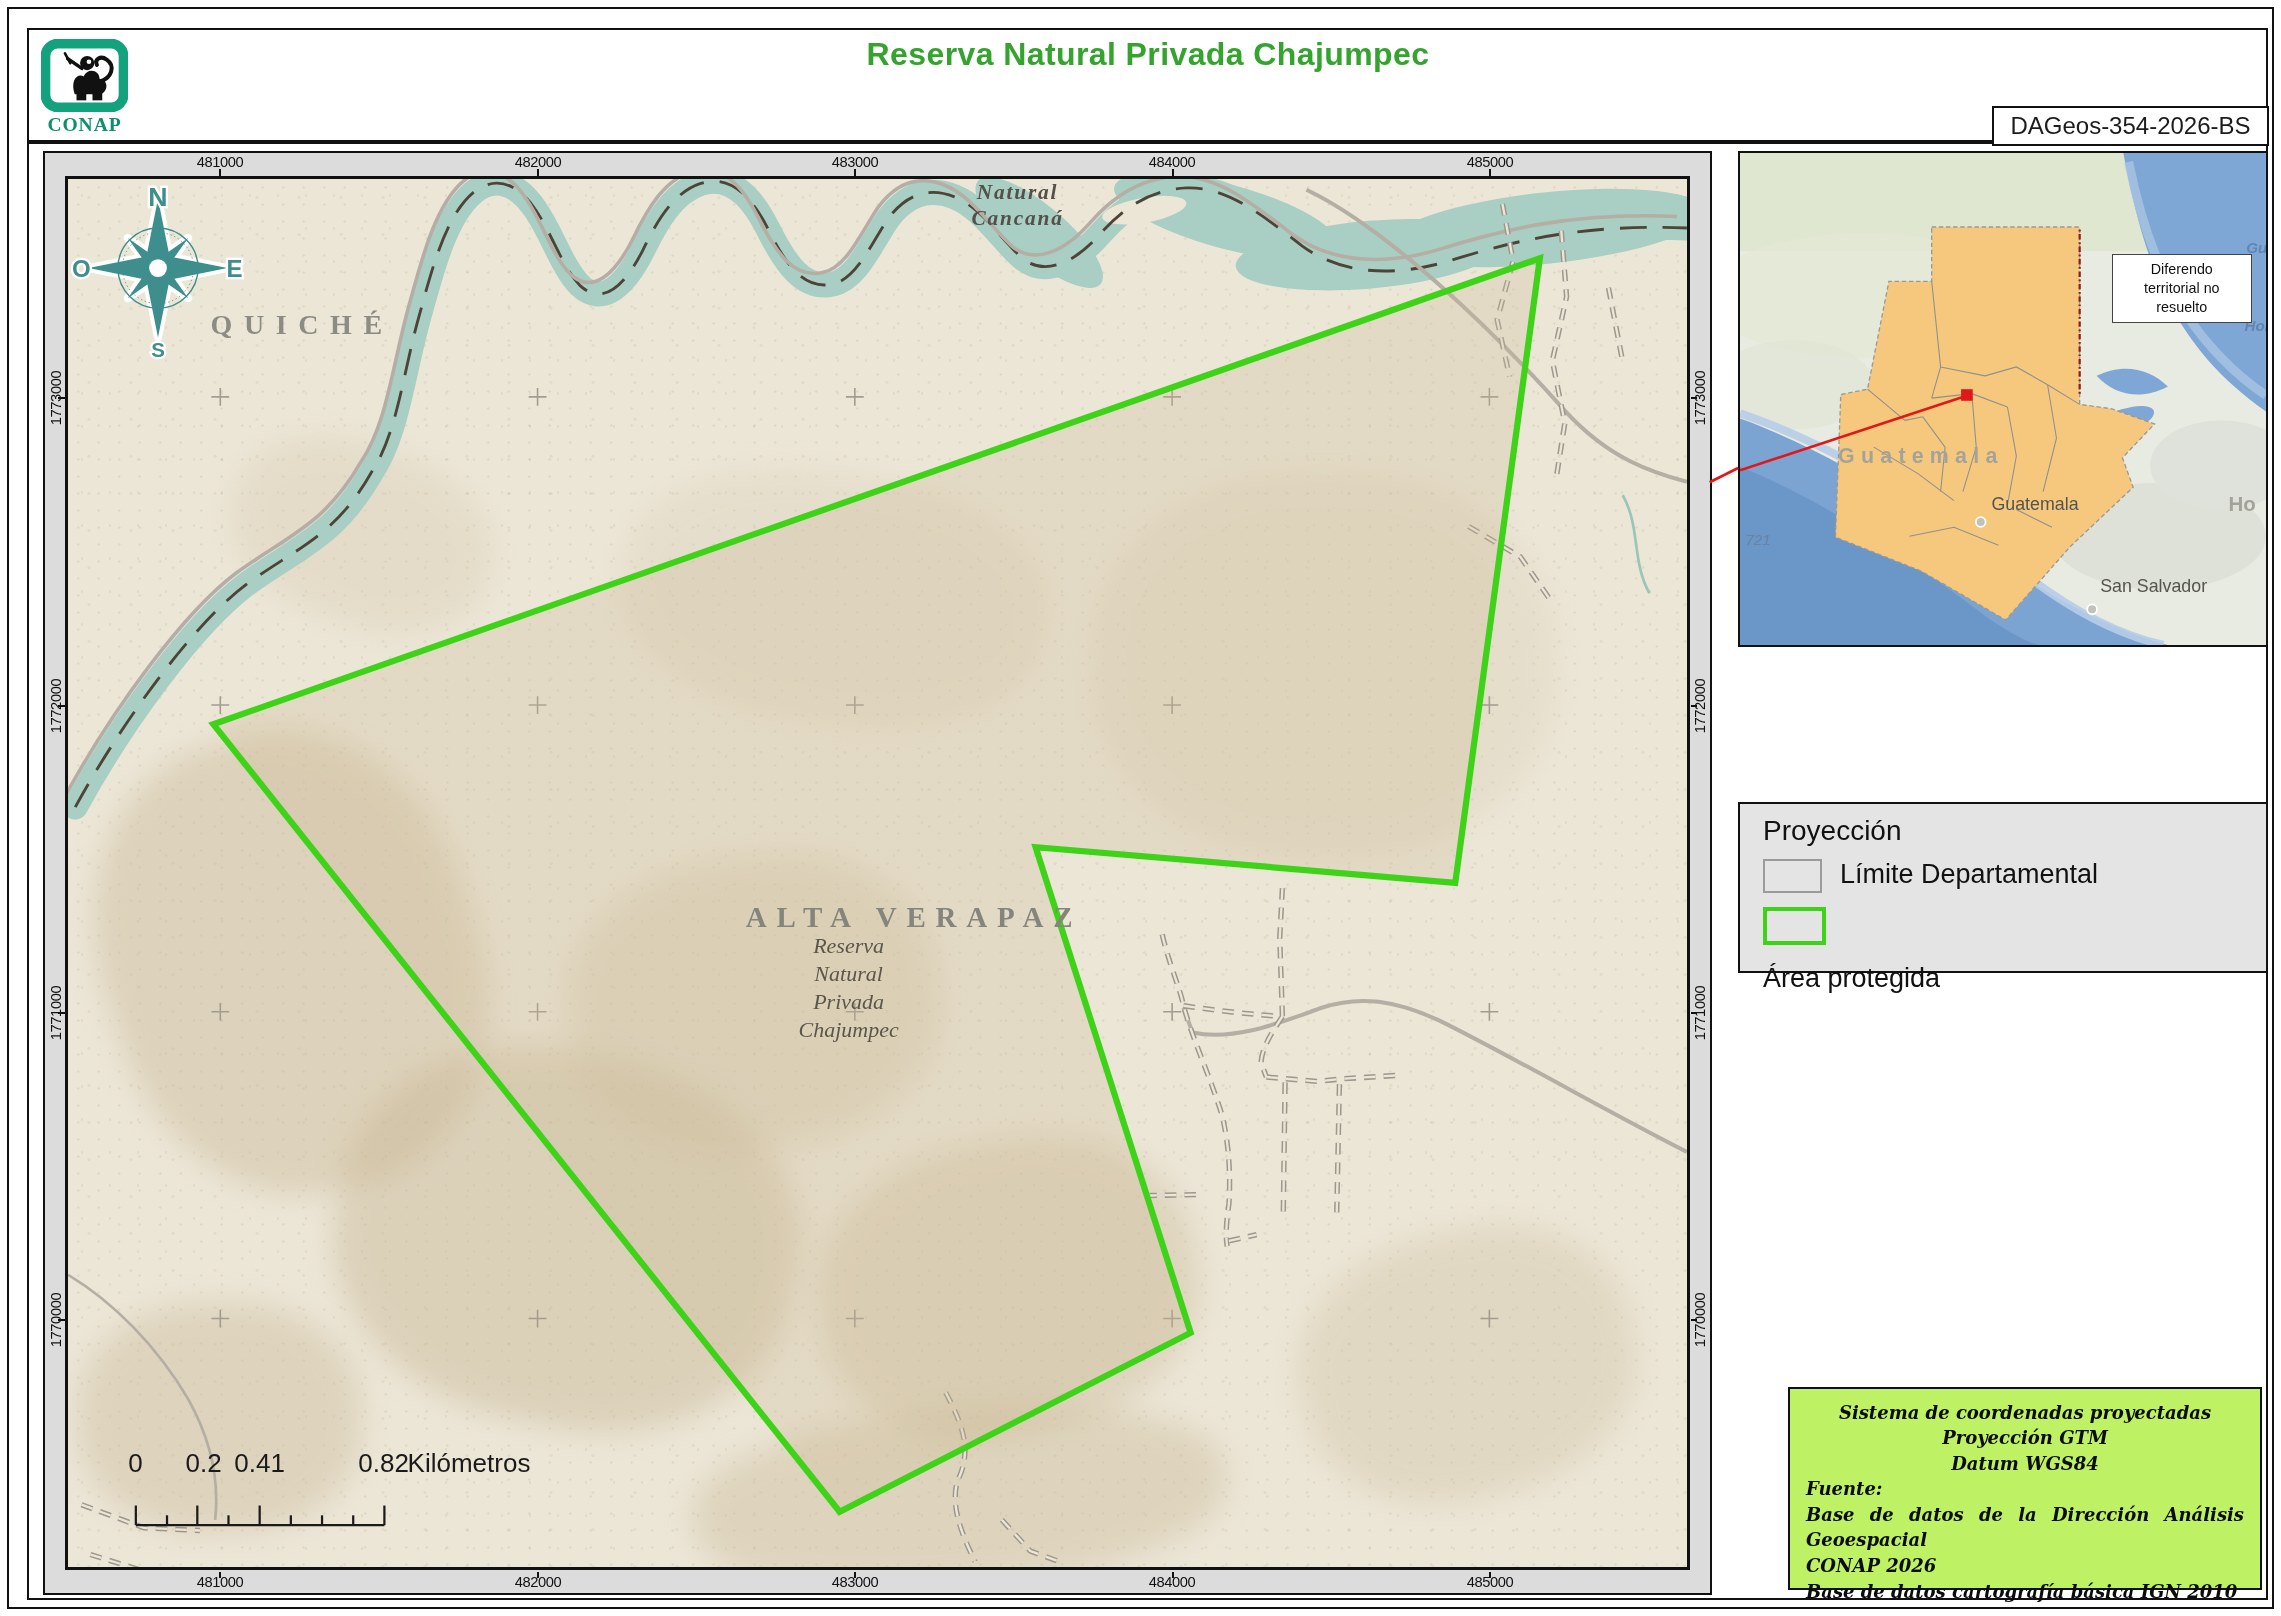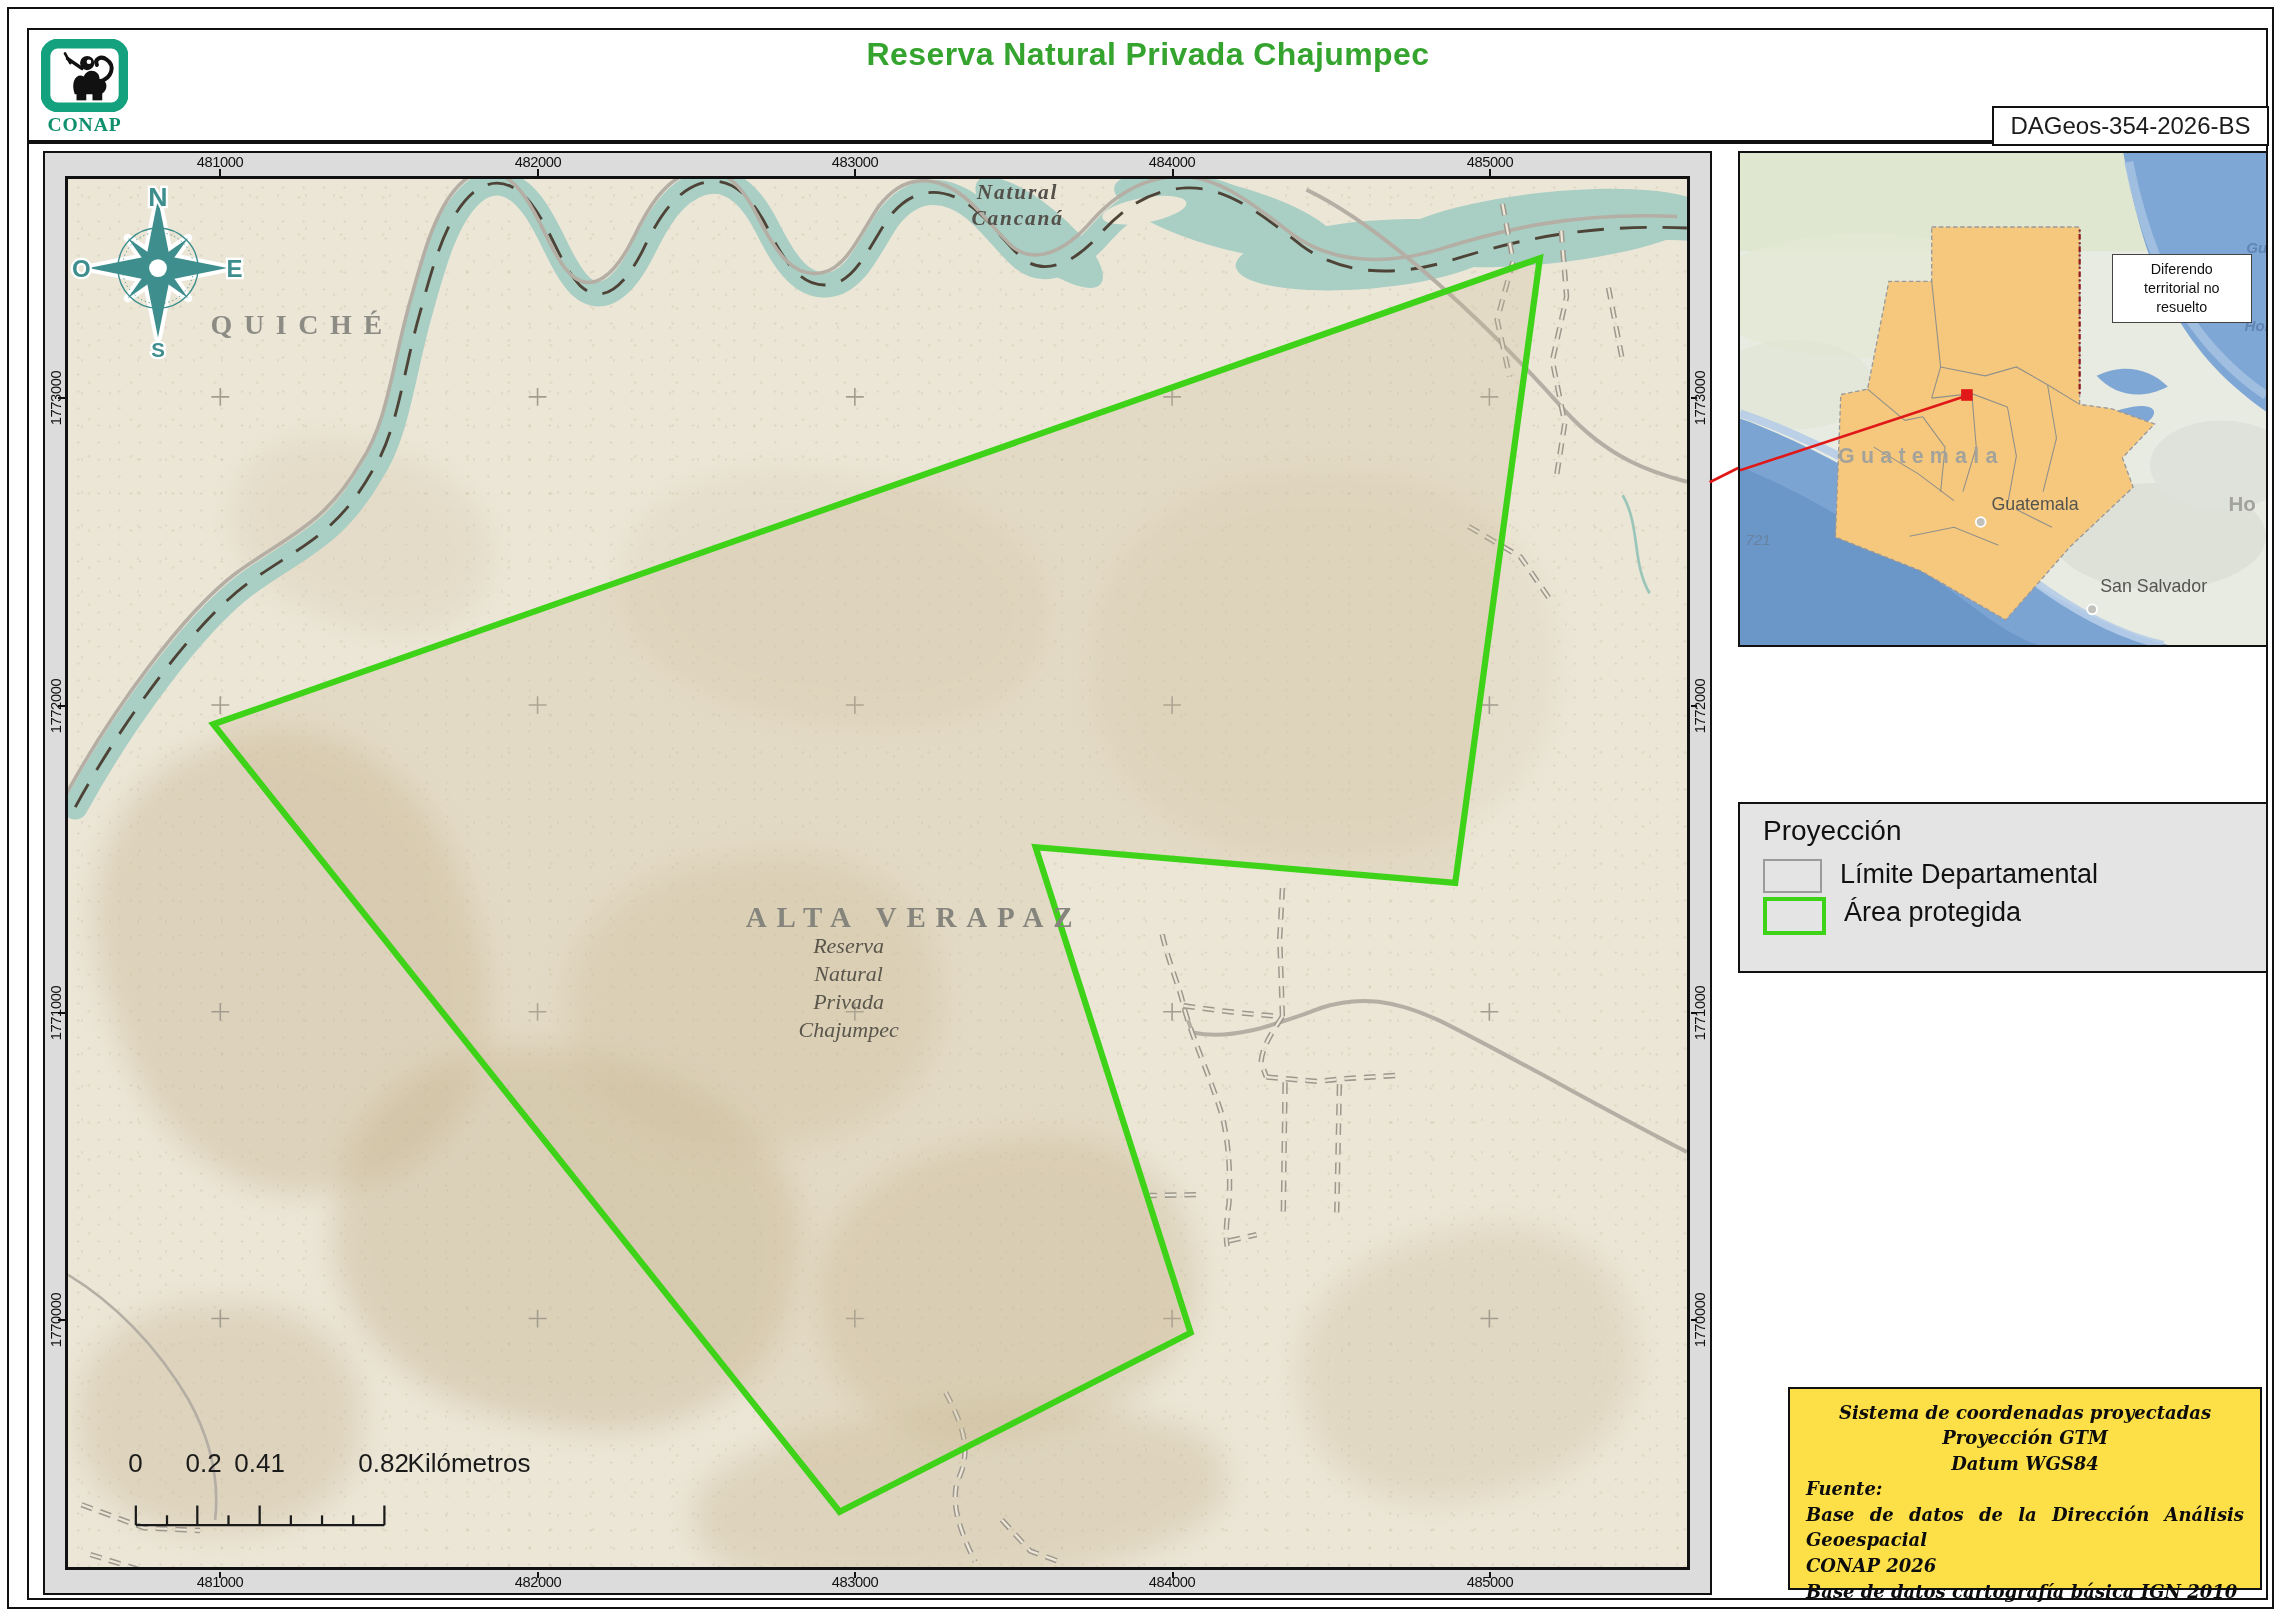--- a/index.html
+++ b/index.html
@@ -34,21 +34,21 @@
   .vtick{position:absolute;width:1.8px;height:7.1px;background:#111;}
   .htick{position:absolute;width:6.2px;height:1.8px;background:#111;}
   
   .inset-map{left:1738px;top:151px;width:526px;height:492px;border:2.7px solid #111;background:#e8ebe1;overflow:hidden;}
   .diferendo-box{position:absolute;left:372px;top:101px;width:134px;padding:5.3px 1.8px;background:#fff;border:1.8px solid #444;text-align:center;font-size:14.3px;line-height:18.7px;color:#111;}
   .legend-box{left:1738px;top:802px;width:526px;height:167px;border:2.7px solid #111;background:#e4e4e4;}
   .legend-title{position:absolute;left:23px;top:10.7px;font-size:28px;color:#111;}
   .legend-row{position:absolute;left:23px;display:flex;gap:18px;}
   .legend-swatch{width:55px;height:30px;background:transparent;}
   .legend-label{font-size:27px;color:#111;white-space:nowrap;}
-  .info-box{left:1788px;top:1387px;width:438px;height:178px;border:2.7px solid #111;background:#fde047;padding:10.7px 16px;font-family:"DejaVu Serif",serif;font-style:italic;font-weight:bold;font-size:18px;line-height:1.42;color:#0c0c0c;}
+  .info-box{left:1788px;top:1387px;width:438px;height:178px;border:2.7px solid #111;background:#bef264;padding:10.7px 16px;font-family:"DejaVu Serif",serif;font-style:italic;font-weight:bold;font-size:18px;line-height:1.42;color:#0c0c0c;}
   .info-center{text-align:center;}
   .jline{text-align:justify;text-align-last:justify;}
   .gap-line{left:1707px;top:459px;}
 </style>
 </head>
 <body>
 
 <div id="page">
   <div class="abs outer-frame"></div>
   <div class="abs main-frame"></div>
@@ -303,21 +303,21 @@
   <svg class="abs gap-line" width="32" height="27" viewBox="0 0 36 30">
     <line x1="3" y1="26" x2="35" y2="10" stroke="#e01818" stroke-width="3"></line>
   </svg>
 
   <div class="abs legend-box">
     <div class="legend-title">Proyección</div>
     <div class="legend-row" style="top:55px;">
       <div class="legend-swatch" style="border:2.7px solid #9b9b9b;"></div>
       <div class="legend-label">Límite Departamental</div>
     </div>
-    <div class="legend-row" style="top:93px;">
+    <div class="legend-row" style="top:103px;flex-direction:column;">
       <div class="legend-swatch" style="border:4.5px solid #3ed319;"></div>
       <div class="legend-label">Área protegida</div>
     </div>
   </div>
 
   <div class="abs info-box">
     <div class="info-center">Sistema de coordenadas proyectadas</div>
     <div class="info-center">Proyección GTM</div>
     <div class="info-center">Datum WGS84</div>
     <div>Fuente:</div>

